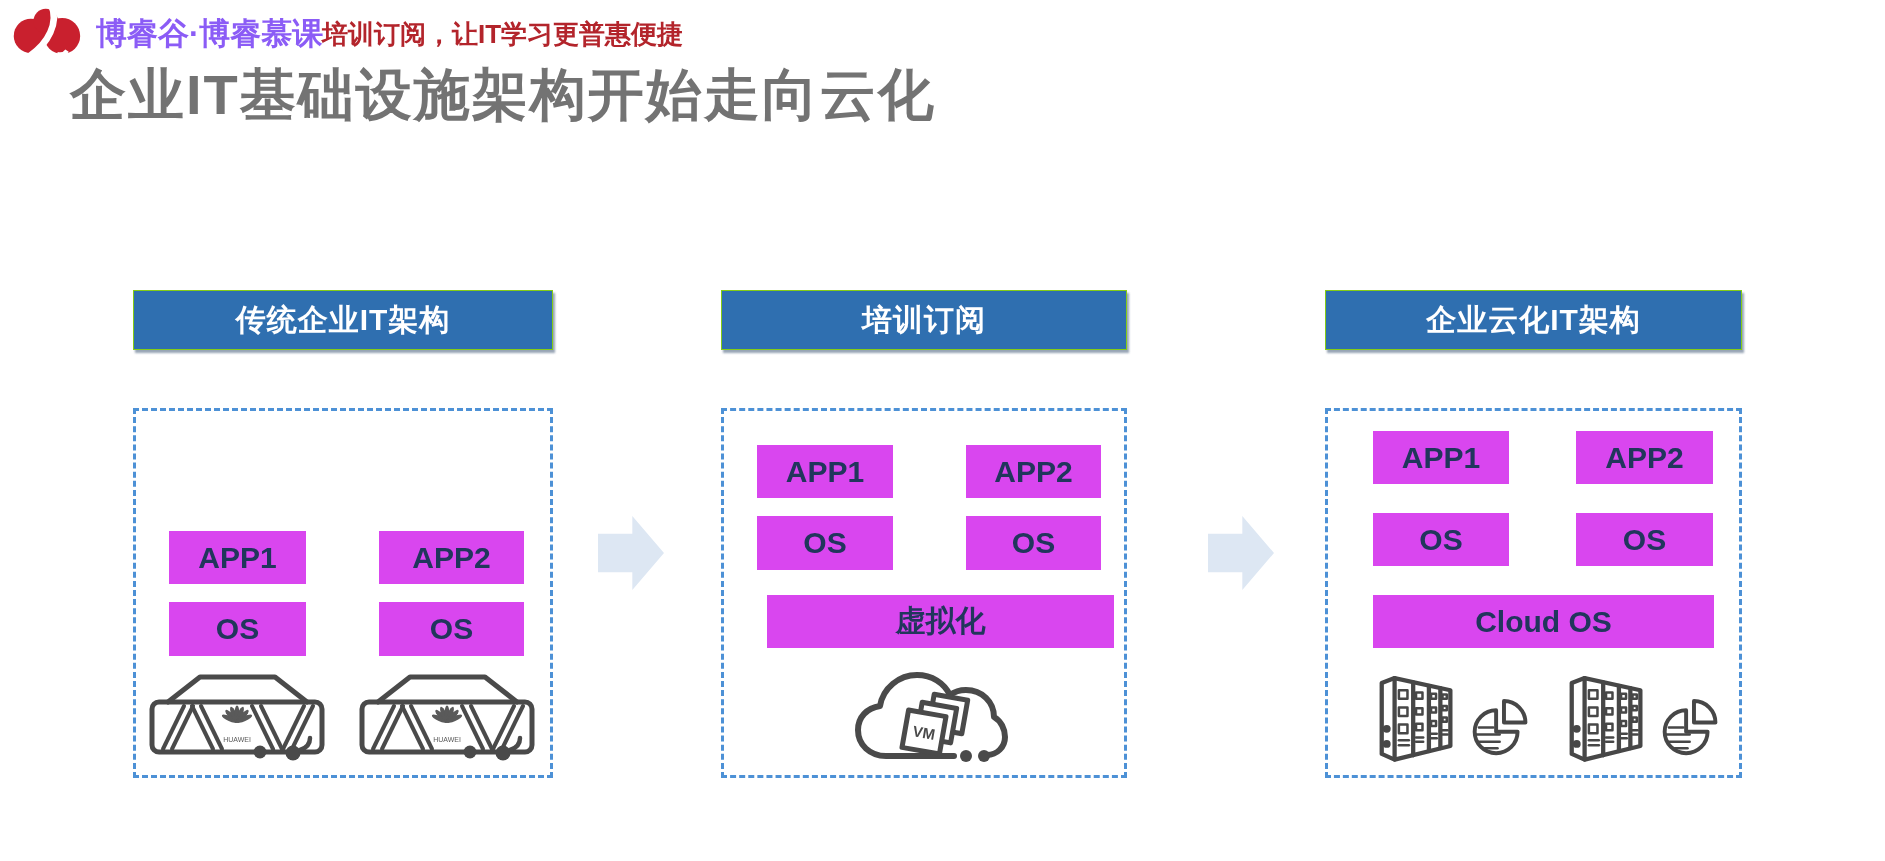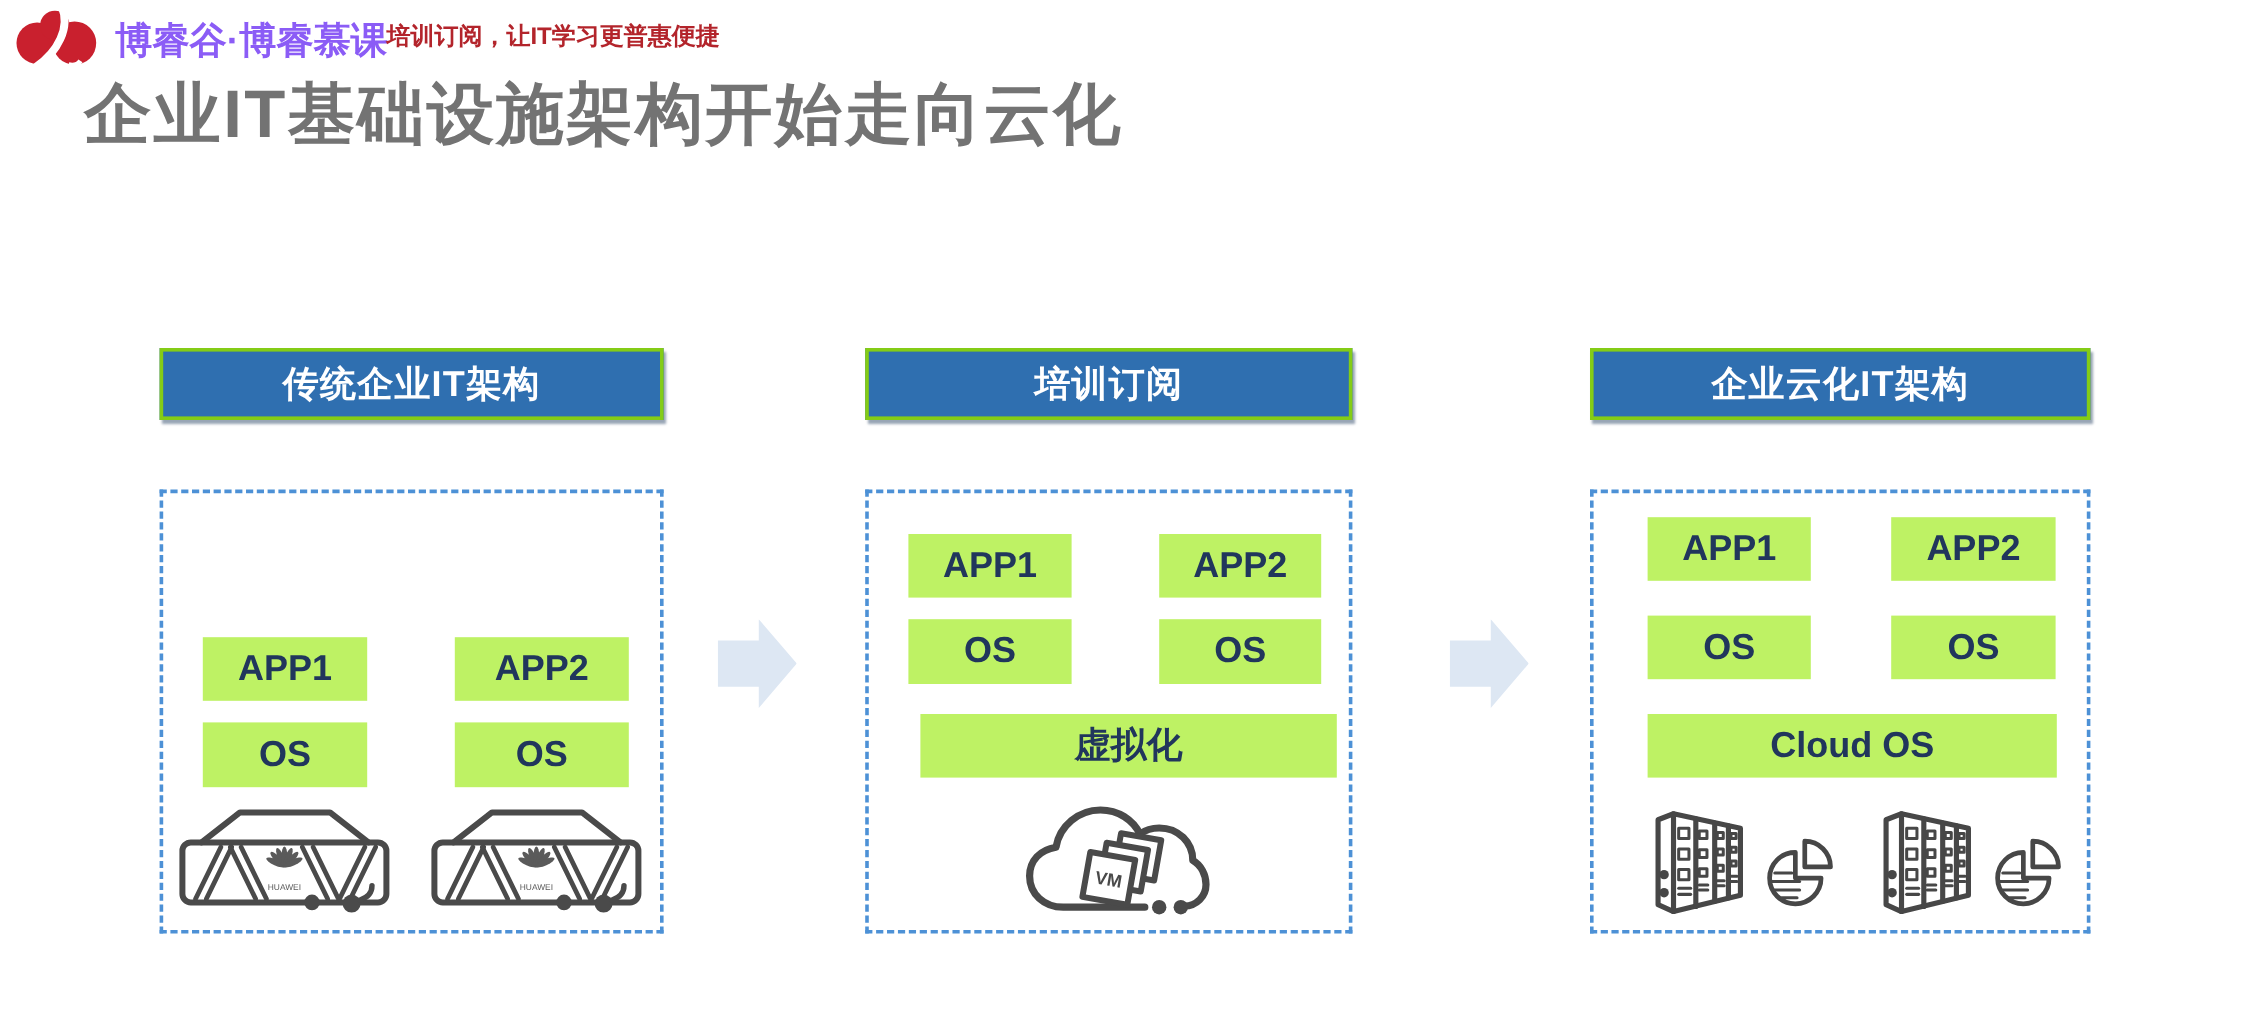--- a/index.html
+++ b/index.html
@@ -4,43 +4,43 @@
 <style>
   * { margin:0; padding:0; box-sizing:border-box; }
   html,body { width:1885px; height:861px; background:#ffffff; overflow:hidden;
               font-family:"Liberation Sans","DejaVu Sans",sans-serif; }
   .stage { position:absolute; left:0; top:0; width:1885px; height:861px; background:#ffffff; }
 
   
   .brand-logo { position:absolute; left:8px; top:2px; width:82px; height:58px; }
   .brand-name { position:absolute; left:96px; top:13px; font-size:31px; font-weight:800;
                 color:#8b5cf6; letter-spacing:0px; white-space:nowrap; }
-  .brand-tagline { position:absolute; left:322px; top:17px; font-size:20px; font-weight:700;
+  .brand-tagline { position:absolute; left:322px; top:17px; font-size:26px; font-weight:700;
                    color:#b3242b; white-space:nowrap; }
 
   
   .slide-title { position:absolute; left:70px; top:58px; font-size:56px; font-weight:600;
                  color:#737373; letter-spacing:2px; white-space:nowrap; }
 
   
   .col { position:absolute; top:290px; }
   .col-1 { left:133px; width:420px; }
   .col-2 { left:721px; width:406px; }
   .col-3 { left:1325px; width:417px; }
 
   .col-header { position:absolute; left:0; top:0; width:100%; height:60px;
-                background:#2f6fb0; border:3px solid #84cc16;
+                background:#2f6fb0; border:1px solid #84cc16;
                 box-shadow:2px 3px 2px rgba(27,56,92,0.45);
                 display:flex; align-items:center; justify-content:center;
                 color:#ffffff; font-size:30px; font-weight:700; letter-spacing:1px; }
 
   .dashed-box { position:absolute; left:0; top:118px; width:100%; height:370px;
                 border:3px dashed #4d91d6; }
 
-  .blue-box { position:absolute; background:#bef264; color:#21365c; font-weight:700;
+  .blue-box { position:absolute; background:#d946ef; color:#21365c; font-weight:700;
               display:flex; align-items:center; justify-content:center; font-size:30px; }
 
   .arrow { position:absolute; width:66px; height:74px; background:#dde7f3;
            clip-path:polygon(0% 24%, 52% 24%, 52% 0%, 100% 50%, 52% 100%, 52% 76%, 0% 76%); }
   .arrow-1 { left:598px; top:516px; }
   .arrow-2 { left:1208px; top:516px; }
 
   .icon-abs { position:absolute; }
   svg text { font-family:"Liberation Sans","DejaVu Sans",sans-serif; }
 </style>

